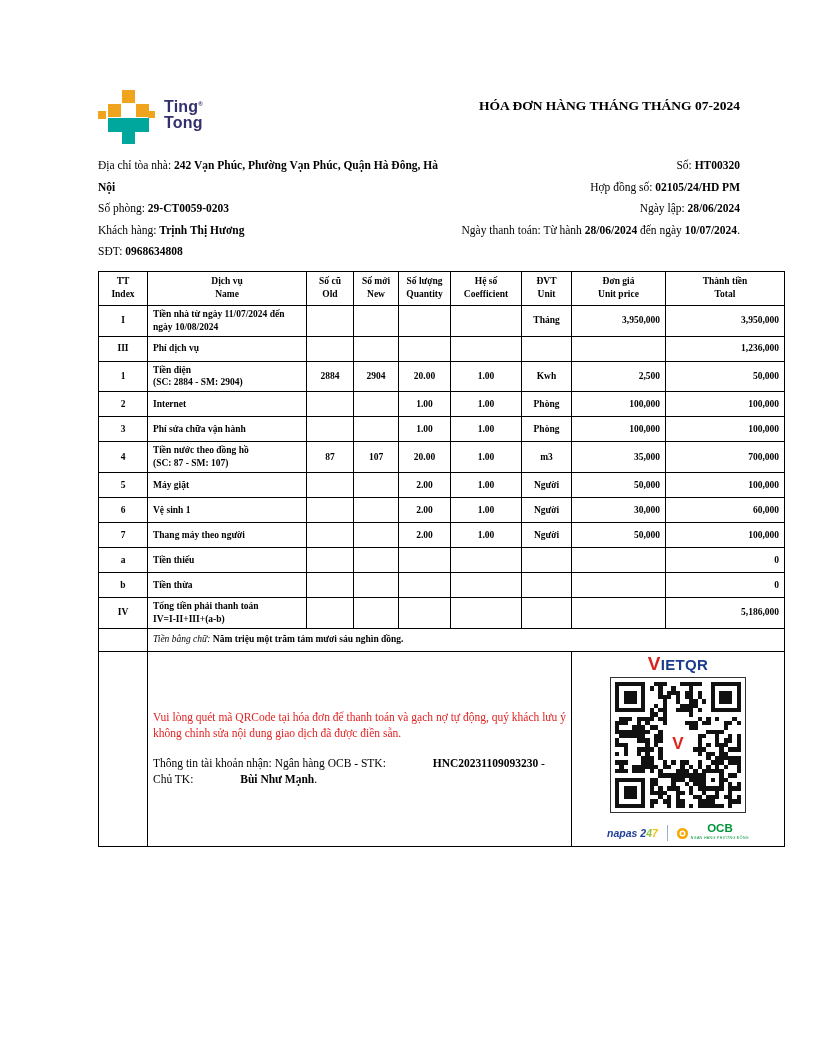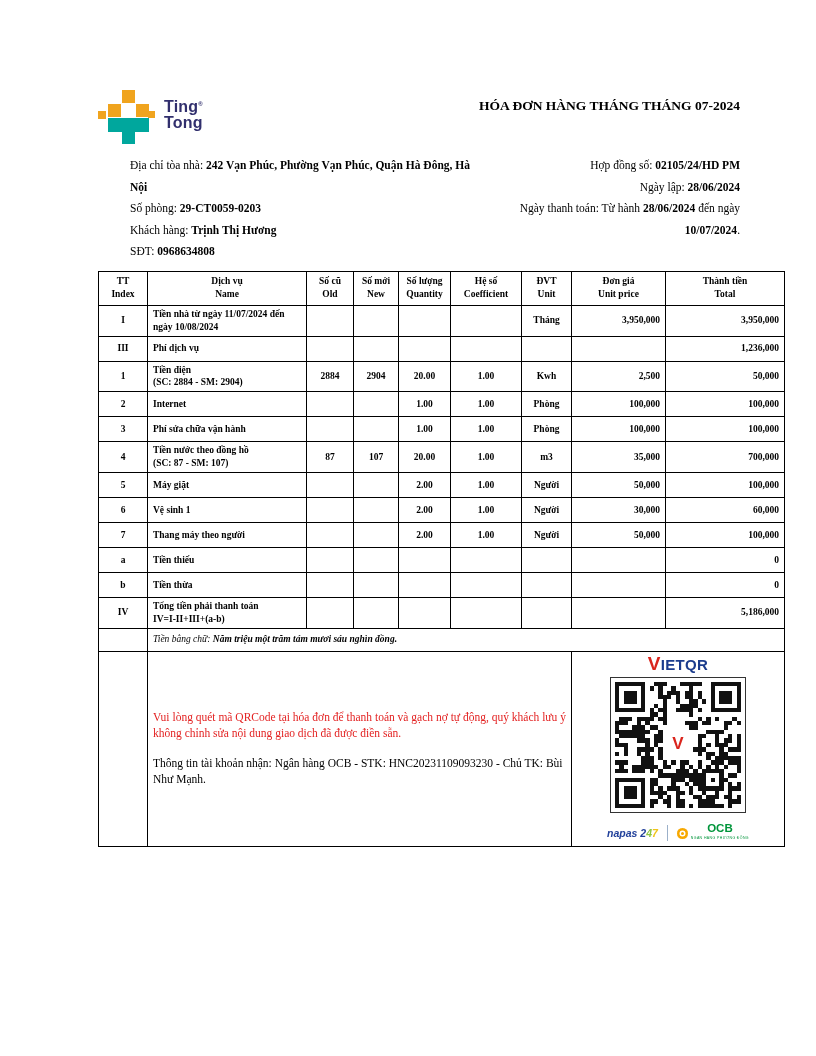--- a/index.html
+++ b/index.html
@@ -20,43 +20,43 @@
   .sq-bar   {left:10px;top:28px;width:41px;height:14px;background:var(--logo_teal);}
   .sq-stem  {left:24px;top:42px;width:13px;height:12px;background:var(--logo_teal);}
   .logo-text{font-family:"Liberation Sans","DejaVu Sans",sans-serif;font-weight:bold;
              font-size:16px;line-height:16px;color:var(--logo_navy);margin-top:6px;letter-spacing:.2px;}
   .logo-text sup{font-size:6px;vertical-align:super;}
   .doc-title{width:300px;margin-right:44px;margin-top:6px;text-align:right;
              font-weight:bold;font-size:13.5px;line-height:19px;}
 
   
   .info-row{display:flex;margin-top:11px;font-size:11.5px;}
-  .info-left{width:348px;line-height:21.5px;margin-left:32px;}
+  .info-left{width:348px;line-height:21.5px;}
   .info-right{flex:1;text-align:right;line-height:21.5px;padding-right:44px;}
   .info-line .b{font-weight:bold;}
 
   
   table.inv{margin-top:8px;width:686px;border-collapse:collapse;table-layout:fixed;
             font-size:9.5px;font-weight:bold;}
   table.inv,table.inv td,table.inv th{border:1px solid #000;}
   table.inv{border-width:1.5px;}
   table.inv th{padding:3px 7px;text-align:center;line-height:1.45;font-weight:bold;}
   table.inv td{padding:2px 5px;height:20px;line-height:1.35;vertical-align:middle;word-wrap:break-word;}
   td.ctr{text-align:center;}
   td.num{text-align:right;}
   td.name{text-align:left;}
   tr.words-row td{height:18px;font-weight:normal;}
   .words-label{font-style:italic;}
-  .words-value{font-style:italic;font-weight:bold;}
+  .words-value{font-weight:bold;}
 
   
   td.pay-cell{font-weight:normal;font-size:11.5px;line-height:17px;padding:10px 12px 10px 9px;vertical-align:middle;}
   .notice{color:var(--notice_red);margin:0 0 15px 0;}
   .account{margin:0;}
-  .account .b{font-weight:normal;}
+  .account .b{font-weight:bold;margin-left:44px;}
   td.qr-cell{height:200px;padding:2px;text-align:center;vertical-align:middle;font-weight:normal;}
   .vietqr-card{display:inline-block;background:#fff;padding:1px 2px;}
   .vietqr-brand{font-family:"Liberation Sans","DejaVu Sans",sans-serif;font-weight:bold;
                 font-size:15px;line-height:18px;margin-bottom:3px;letter-spacing:.3px;}
   .vq-v{color:var(--vietqr_red);font-size:19px;font-weight:900;}
   .vq-iet{color:var(--vietqr_navy);}
   .vq-qr{color:var(--vietqr_navy);font-weight:900;}
   .qr-frame{position:relative;display:inline-block;border:1.5px solid #333;padding:4px;background:#fff;}
   .qr-frame svg{display:block;}
   .qr-center{position:absolute;left:50%;top:50%;transform:translate(-50%,-50%);
@@ -103,20 +103,21 @@
     </div>
 
     <div class="info-row">
       <div class="info-left" id="info-left">
           <div class="info-line"><span>Địa chỉ tòa nhà: </span><span class="b">242 Vạn Phúc, Phường Vạn Phúc, Quận Hà Đông, Hà Nội</span></div>
           <div class="info-line"><span>Số phòng: </span><span class="b">29-CT0059-0203</span></div>
           <div class="info-line"><span>Khách hàng: </span><span class="b">Trịnh Thị Hương</span></div>
           <div class="info-line"><span>SĐT: </span><span class="b">0968634808</span></div>
         </div>
       <div class="info-right" id="info-right">
+          <div class="info-line"><span>Số: </span><span class="b">HT00320</span></div>
           <div class="info-line"><span>Hợp đồng số: </span><span class="b">02105/24/HD PM</span></div>
           <div class="info-line"><span>Ngày lập: </span><span class="b">28/06/2024</span></div>
           <div class="info-line"><span>Ngày thanh toán: Từ hành </span><span class="b">28/06/2024</span><span> đến ngày </span><span class="b">10/07/2024</span><span>.</span></div>
         </div>
     </div>
 
     <table class="inv">
       <colgroup>
         <col style="width:49px">
           <col style="width:159px">

